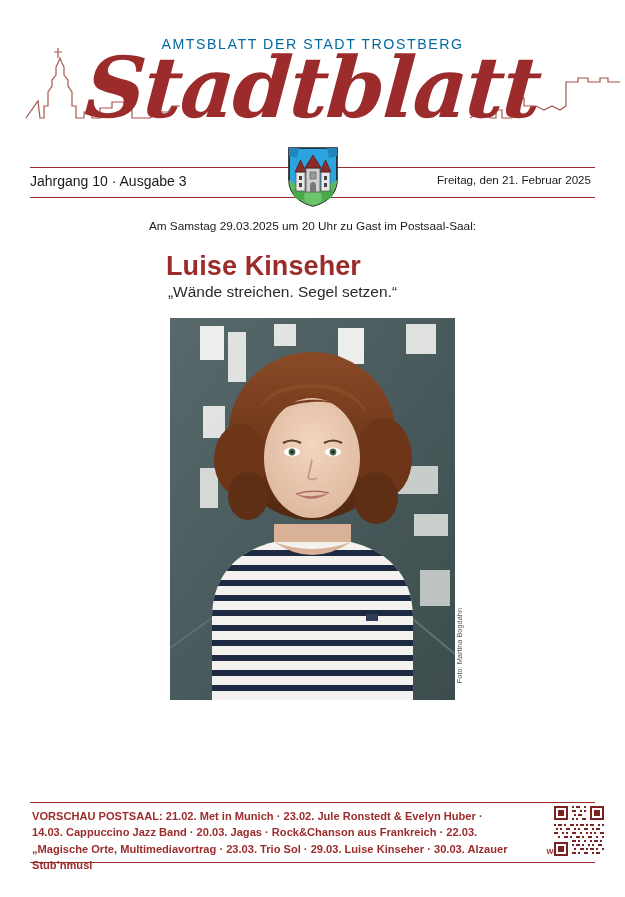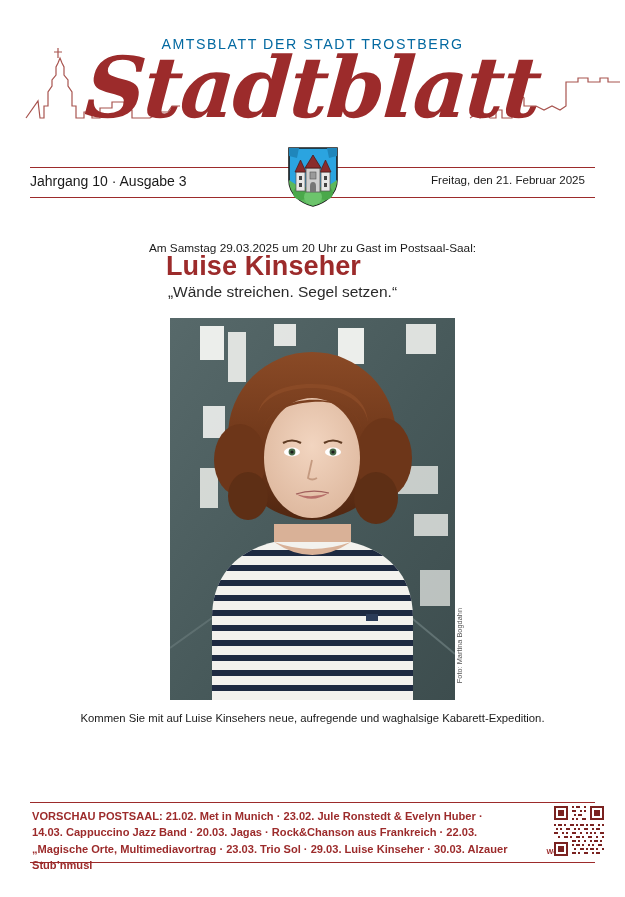--- a/index.html
+++ b/index.html
@@ -79,31 +79,31 @@
   .rule-bottom { top: 197px; }
   .issue-left {
     position: absolute;
     left: 30px; top: 173px;
     font-size: 14px;
     color: #1a1a1a;
     white-space: nowrap;
   }
   .issue-right {
     position: absolute;
-    right: 40px; top: 173px;
+    right: 34px; top: 173px;
     font-size: 11.6px;
     color: #1a1a1a;
     white-space: nowrap;
     text-align: right;
   }
 
   
   .event-line {
     position: absolute;
-    left: 0; top: 241px;
+    left: 0; top: 219px;
     width: 625px;
     text-align: center;
     font-size: 11.8px;
     color: #1a1a1a;
   }
   .event-name {
     position: absolute;
     left: 0; top: 251px;
     width: 527px;
     text-align: center;
@@ -346,21 +346,20 @@
         </g>
         <rect x="196" y="296" width="12" height="7" fill="#2b3b58"></rect>
       </g>
 
       <path d="M104,224 Q142,250 181,224 Q142,238 104,224 Z" fill="#d9b197"></path>
     </svg>
   </div>
   <div class="photo-credit">Foto: Martina Bogdahn</div>
 
   <div class="body-copy">
-    <div>Kommen Sie mit auf Luise Kinsehers neue, aufregende und waghalsige Kabarett-Expedition.</div>
   </div>
 
   <div class="banner-rule-top"></div>
   <div class="banner-text">VORSCHAU POSTSAAL: 21.02. Met in Munich · 23.02. Jule Ronstedt &amp; Evelyn Huber · 14.03. Cappuccino Jazz Band · 20.03. Jagas · Rock&amp;Chanson aus Frankreich · 22.03. „Magische Orte, Multimediavortrag · 23.03. Trio Sol ·  29.03. Luise Kinseher · 30.03. Alzauer Stub’nmusi</div>
   <div class="banner-infos">Weitere Infos:</div>
   <svg class="qr" viewBox="0 0 25 25" shape-rendering="crispEdges">
     <rect width="25" height="25" fill="#ffffff"></rect>
     <g fill="#7a2220">
       <path d="M0,0h7v7h-7z M1,1v5h5v-5z"></path>
       <rect x="2" y="2" width="3" height="3"></rect>

